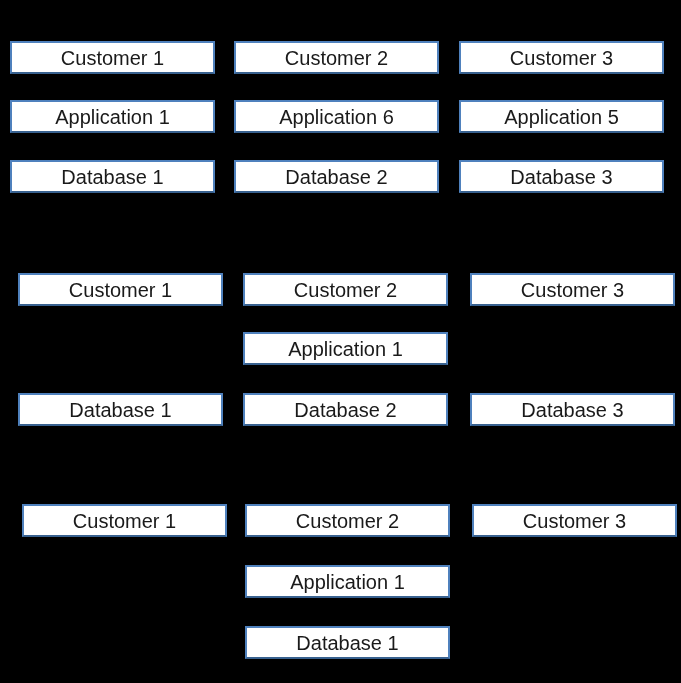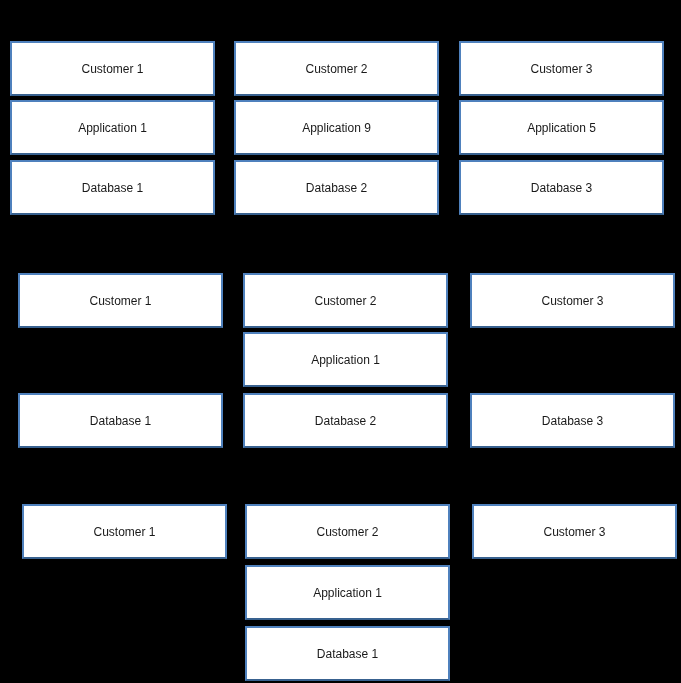--- a/index.html
+++ b/index.html
@@ -14,45 +14,45 @@
     background: var(--canvas-bg, #000000);
     overflow: hidden;
   }
   .section {
     position: absolute;
     inset: 0;
   }
   .box {
     position: absolute;
     width: 205px;
-    height: 55px;
+    height: 33px;
     box-sizing: border-box;
     background: var(--box-fill, #ffffff);
     border: 2px solid var(--box-border, #4f81bd);
     border-bottom-color: var(--box-border-dark, #38618f);
     display: flex;
     align-items: center;
     justify-content: center;
     color: var(--box-text, #1a1a1a);
-    font-size: 12px;
+    font-size: 20px;
     line-height: 1;
     white-space: nowrap;
   }
 </style>
 </head>
 <body>
 
 <div id="canvas">
 
   <div class="section">
     <div class="box" style="left:10px;  top:41px;">Customer 1</div>
     <div class="box" style="left:234px; top:41px;">Customer 2</div>
     <div class="box" style="left:459px; top:41px;">Customer 3</div>
     <div class="box" style="left:10px;  top:100px;">Application 1</div>
-    <div class="box" style="left:234px; top:100px;">Application 9</div>
+    <div class="box" style="left:234px; top:100px;">Application 6</div>
     <div class="box" style="left:459px; top:100px;">Application 5</div>
     <div class="box" style="left:10px;  top:160px;">Database 1</div>
     <div class="box" style="left:234px; top:160px;">Database 2</div>
     <div class="box" style="left:459px; top:160px;">Database 3</div>
   </div>
 
   <div class="section">
     <div class="box" style="left:18px;  top:273px;">Customer 1</div>
     <div class="box" style="left:243px; top:273px;">Customer 2</div>
     <div class="box" style="left:470px; top:273px;">Customer 3</div>

